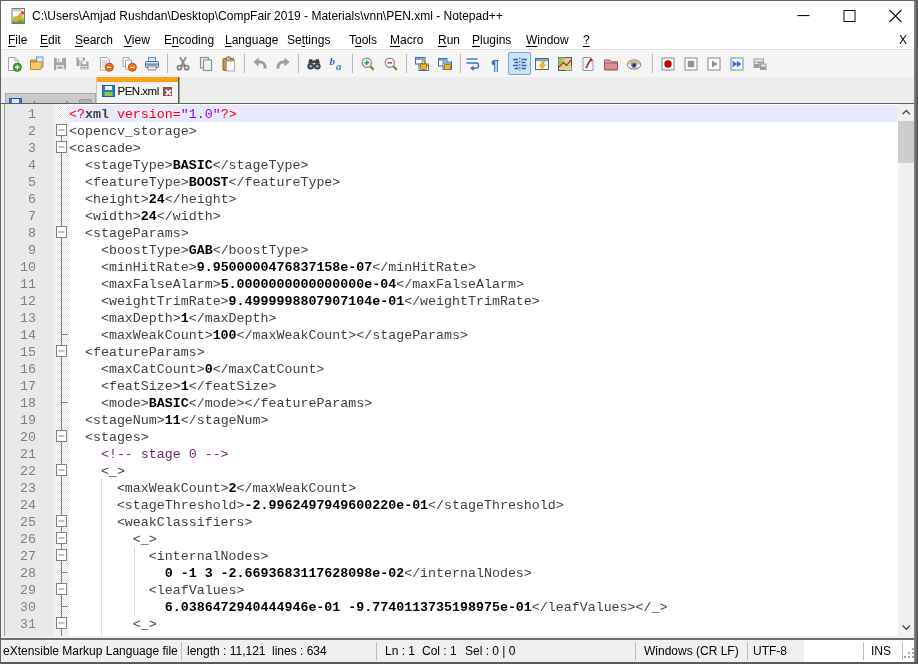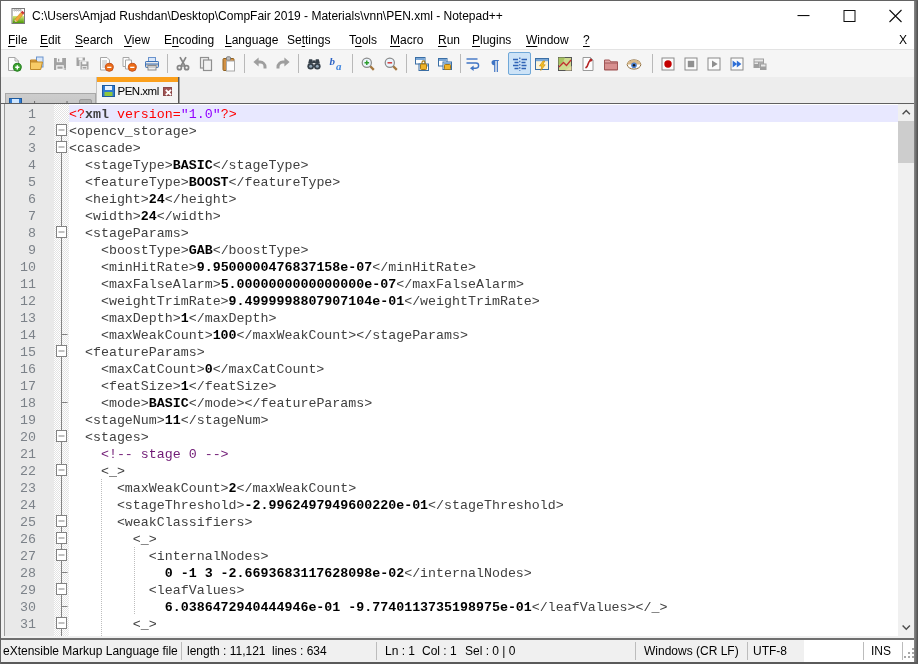--- a/index.html
+++ b/index.html
@@ -431,21 +431,21 @@
     <div id="code"><span class="r">&lt;?</span><span class="k b">xml</span><span class="r"> version=</span><span class="s">"1.0"</span><span class="r">?&gt;</span>
 <span class="k">&lt;opencv_storage&gt;</span>
 <span class="k">&lt;cascade&gt;</span>
   <span class="k">&lt;stageType&gt;</span><span class="v">BASIC</span><span class="k">&lt;/stageType&gt;</span>
   <span class="k">&lt;featureType&gt;</span><span class="v">BOOST</span><span class="k">&lt;/featureType&gt;</span>
   <span class="k">&lt;height&gt;</span><span class="v">24</span><span class="k">&lt;/height&gt;</span>
   <span class="k">&lt;width&gt;</span><span class="v">24</span><span class="k">&lt;/width&gt;</span>
   <span class="k">&lt;stageParams&gt;</span>
     <span class="k">&lt;boostType&gt;</span><span class="v">GAB</span><span class="k">&lt;/boostType&gt;</span>
     <span class="k">&lt;minHitRate&gt;</span><span class="v">9.9500000476837158e-07</span><span class="k">&lt;/minHitRate&gt;</span>
-    <span class="k">&lt;maxFalseAlarm&gt;</span><span class="v">5.0000000000000000e-07</span><span class="k">&lt;/maxFalseAlarm&gt;</span>
+    <span class="k">&lt;maxFalseAlarm&gt;</span><span class="v">5.0000000000000000e-04</span><span class="k">&lt;/maxFalseAlarm&gt;</span>
     <span class="k">&lt;weightTrimRate&gt;</span><span class="v">9.4999998807907104e-01</span><span class="k">&lt;/weightTrimRate&gt;</span>
     <span class="k">&lt;maxDepth&gt;</span><span class="v">1</span><span class="k">&lt;/maxDepth&gt;</span>
     <span class="k">&lt;maxWeakCount&gt;</span><span class="v">100</span><span class="k">&lt;/maxWeakCount&gt;&lt;/stageParams&gt;</span>
   <span class="k">&lt;featureParams&gt;</span>
     <span class="k">&lt;maxCatCount&gt;</span><span class="v">0</span><span class="k">&lt;/maxCatCount&gt;</span>
     <span class="k">&lt;featSize&gt;</span><span class="v">1</span><span class="k">&lt;/featSize&gt;</span>
     <span class="k">&lt;mode&gt;</span><span class="v">BASIC</span><span class="k">&lt;/mode&gt;&lt;/featureParams&gt;</span>
   <span class="k">&lt;stageNum&gt;</span><span class="v">11</span><span class="k">&lt;/stageNum&gt;</span>
   <span class="k">&lt;stages&gt;</span>
     <span class="c">&lt;!-- stage 0 --&gt;</span>

